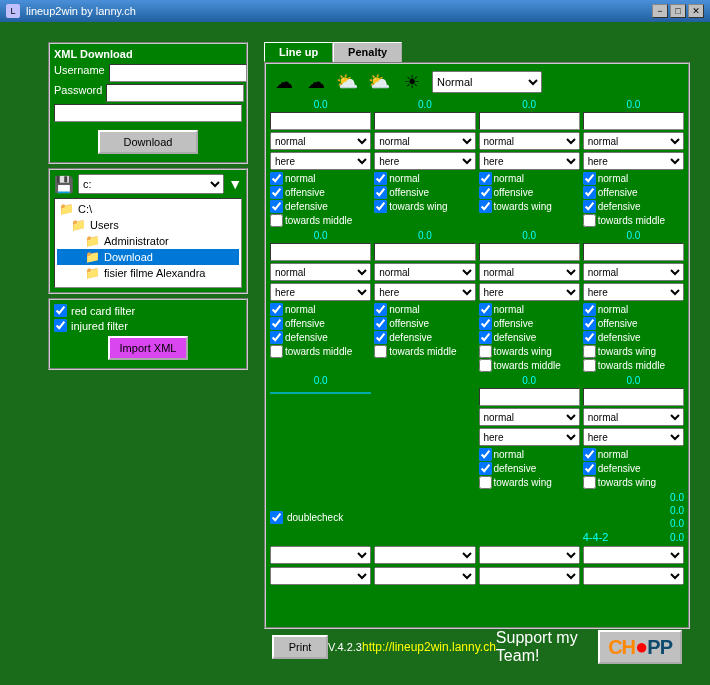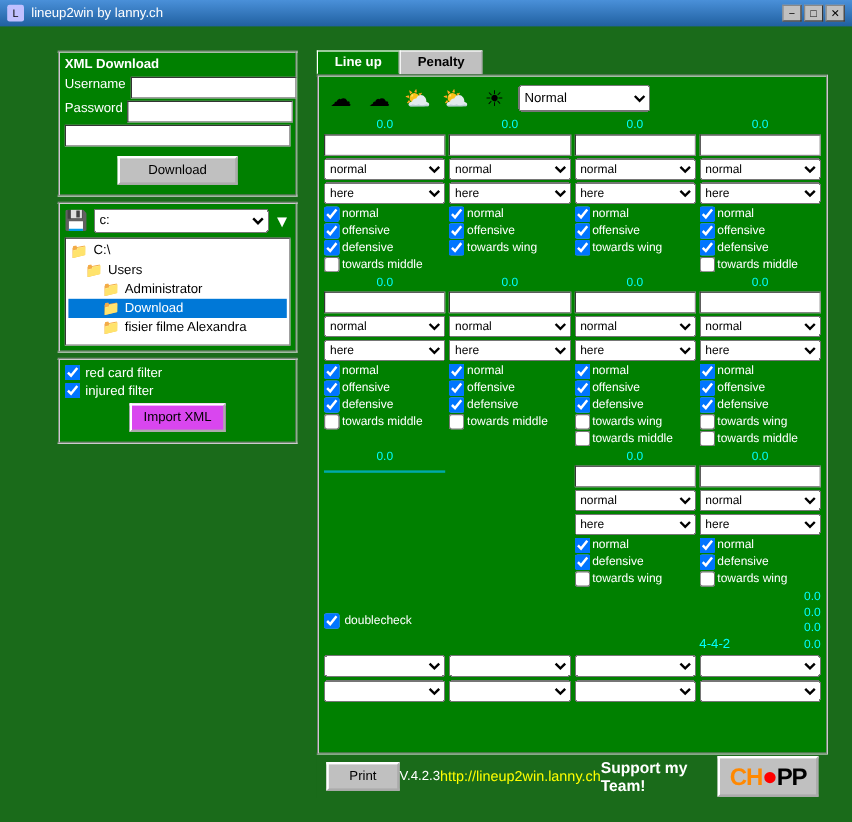--- a/index.html
+++ b/index.html
@@ -301,34 +301,33 @@
     .version-text {
       color: #fff;
       font-size: 11px;
     }
     .url-text {
       color: #ffff00;
       font-size: 12px;
     }
     .support-text {
       color: #fff;
-      font-size: 13px;
-      font-weight: bold;
+      font-size: 16px;
     }
     .chop-logo {
       font-size: 20px;
       font-weight: bold;
       color: #fff;
       background: #c0c0c0;
       padding: 2px 8px;
       border: 2px outset #fff;
       letter-spacing: -1px;
     }
     .chop-logo span.ch { color: #ff8800; }
-    .chop-logo span.op { color: #000000; }
+    .chop-logo span.op { color: #0c4a6e; }
     .chop-dot { color: #ff0000; font-size: 22px; }
     .normal-select {
       width: 110px;
       height: 22px;
       font-size: 11px;
     }
   </style>
 </head>
 <body>
 

